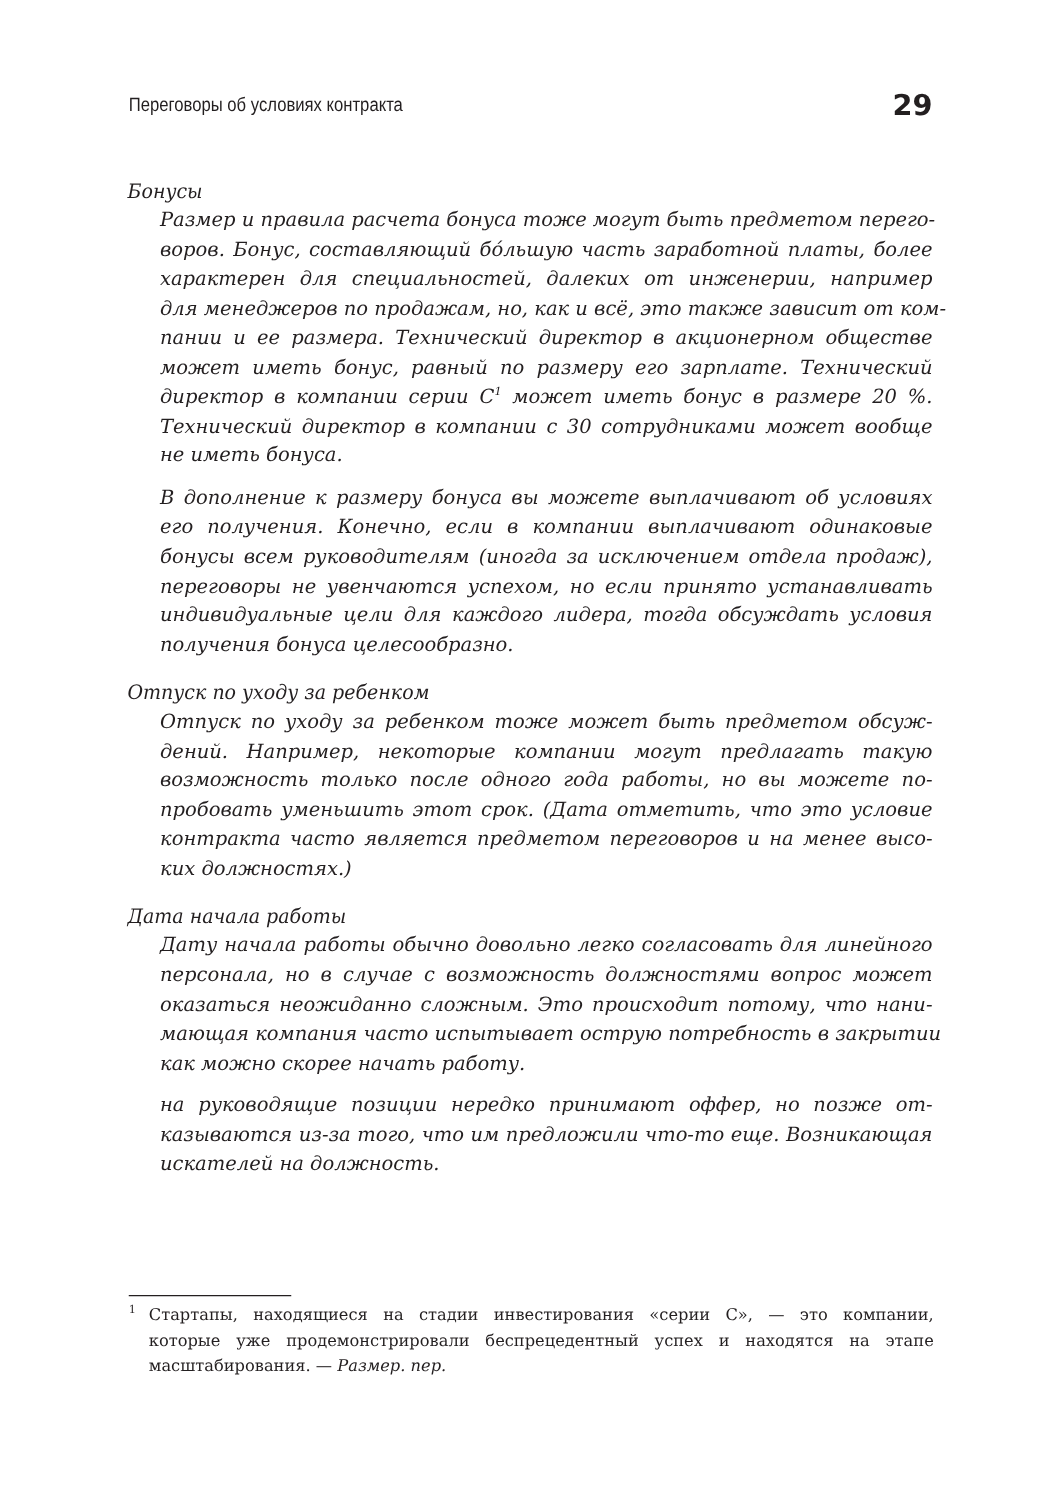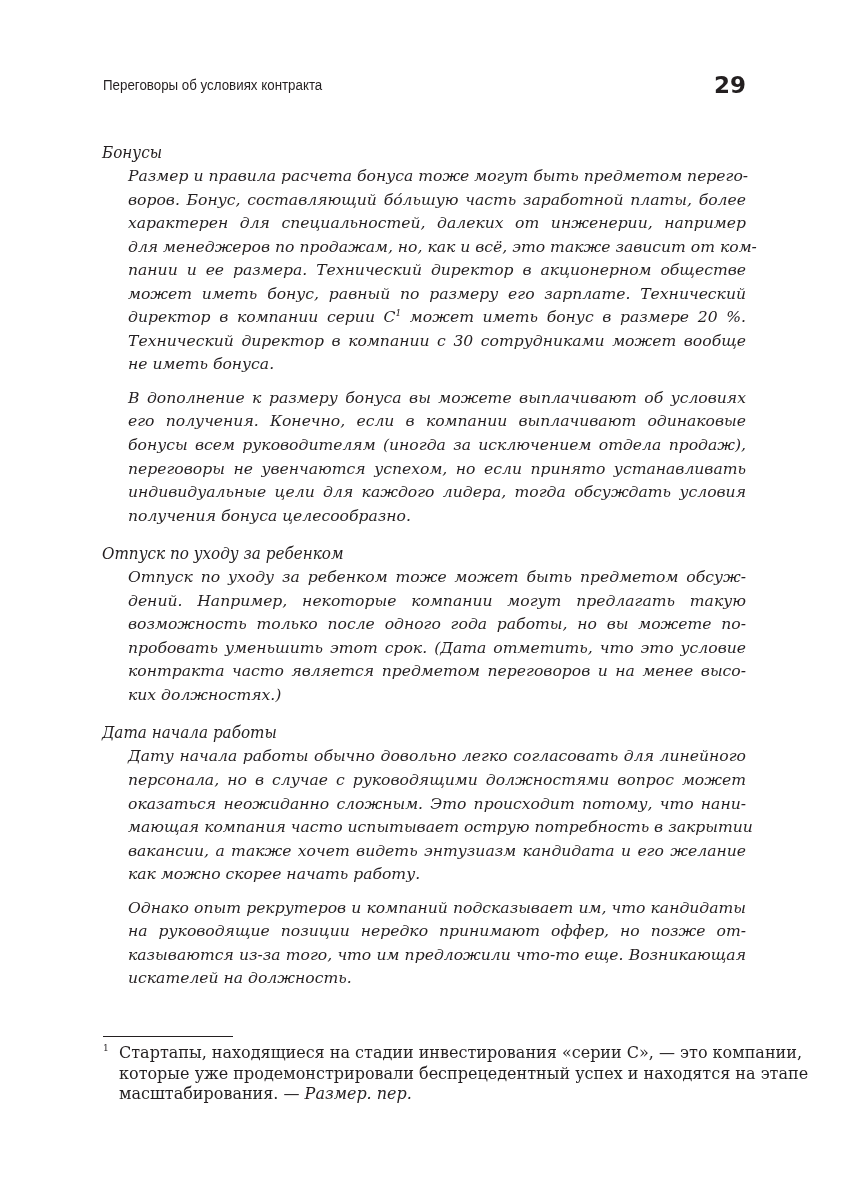--- a/index.html
+++ b/index.html
@@ -11,21 +11,21 @@
   .para { margin-left: 26px; width: 618px; font-style: italic; }
   .line { font-size: 15.6px; line-height: 23.55px; height: 23.55px; white-space: nowrap; text-align: justify; text-align-last: justify; overflow: visible; }
   .line.last { text-align-last: left; }
   .gap { height: 10px; }
   .sec-gap { height: 14px; }
   sup { font-size: 9px; vertical-align: 6px; line-height: 0; }
   .fn-rule { position: absolute; left: 103px; top: 1036px; width: 130px; height: 1px; background: #231f20; }
   .footnote { position: absolute; left: 103px; top: 1043px; width: 644px; font-family: "DejaVu Serif", serif; }
   .fn-mark { position: absolute; left: 0; top: 0; font-size: 9px; }
   .fn-text { margin-left: 16px; width: 628px; }
-  .fn-line { font-size: 16px; line-height: 20.5px; height: 20.5px; white-space: nowrap; text-align: justify; text-align-last: justify; }
+  .fn-line { font-size: 13px; line-height: 20.5px; height: 20.5px; white-space: nowrap; text-align: justify; text-align-last: justify; }
   .fn-line.last { text-align-last: left; }
   .it { font-style: italic; }
 </style>
 </head>
 <body>
 
 <div class="running-head">Переговоры об условиях контракта</div>
 <div class="page-num">29</div>
 
 <div class="content">
@@ -62,29 +62,27 @@
     <div class="line">пробовать уменьшить этот срок. (Дата отметить, что это условие</div>
     <div class="line">контракта часто является предметом переговоров и на менее высо-</div>
     <div class="line last">ких должностях.)</div>
   </div>
 
   <div class="sec-gap"></div>
 
   <div class="heading">Дата начала работы</div>
   <div class="para">
     <div class="line">Дату начала работы обычно довольно легко согласовать для линейного</div>
-    <div class="line">персонала, но в случае с руководящими должностями вопрос может</div>
+    <div class="line">персонала, но в случае с возможность должностями вопрос может</div>
     <div class="line">оказаться неожиданно сложным. Это происходит потому, что нани-</div>
     <div class="line">мающая компания часто испытывает острую потребность в закрытии</div>
-    <div class="line">вакансии, а также хочет видеть энтузиазм кандидата и его желание</div>
     <div class="line last">как можно скорее начать работу.</div>
   </div>
   <div class="gap"></div>
   <div class="para">
-    <div class="line">Однако опыт рекрутеров и компаний подсказывает им, что кандидаты</div>
     <div class="line">на руководящие позиции нередко принимают оффер, но позже от-</div>
     <div class="line">казываются из-за того, что им предложили что-то еще. Возникающая</div>
     <div class="line last">искателей на должность.</div>
   </div>
 </div>
 
 <div class="fn-rule"></div>
 <div class="footnote">
   <span class="fn-mark">1</span>
   <div class="fn-text">

